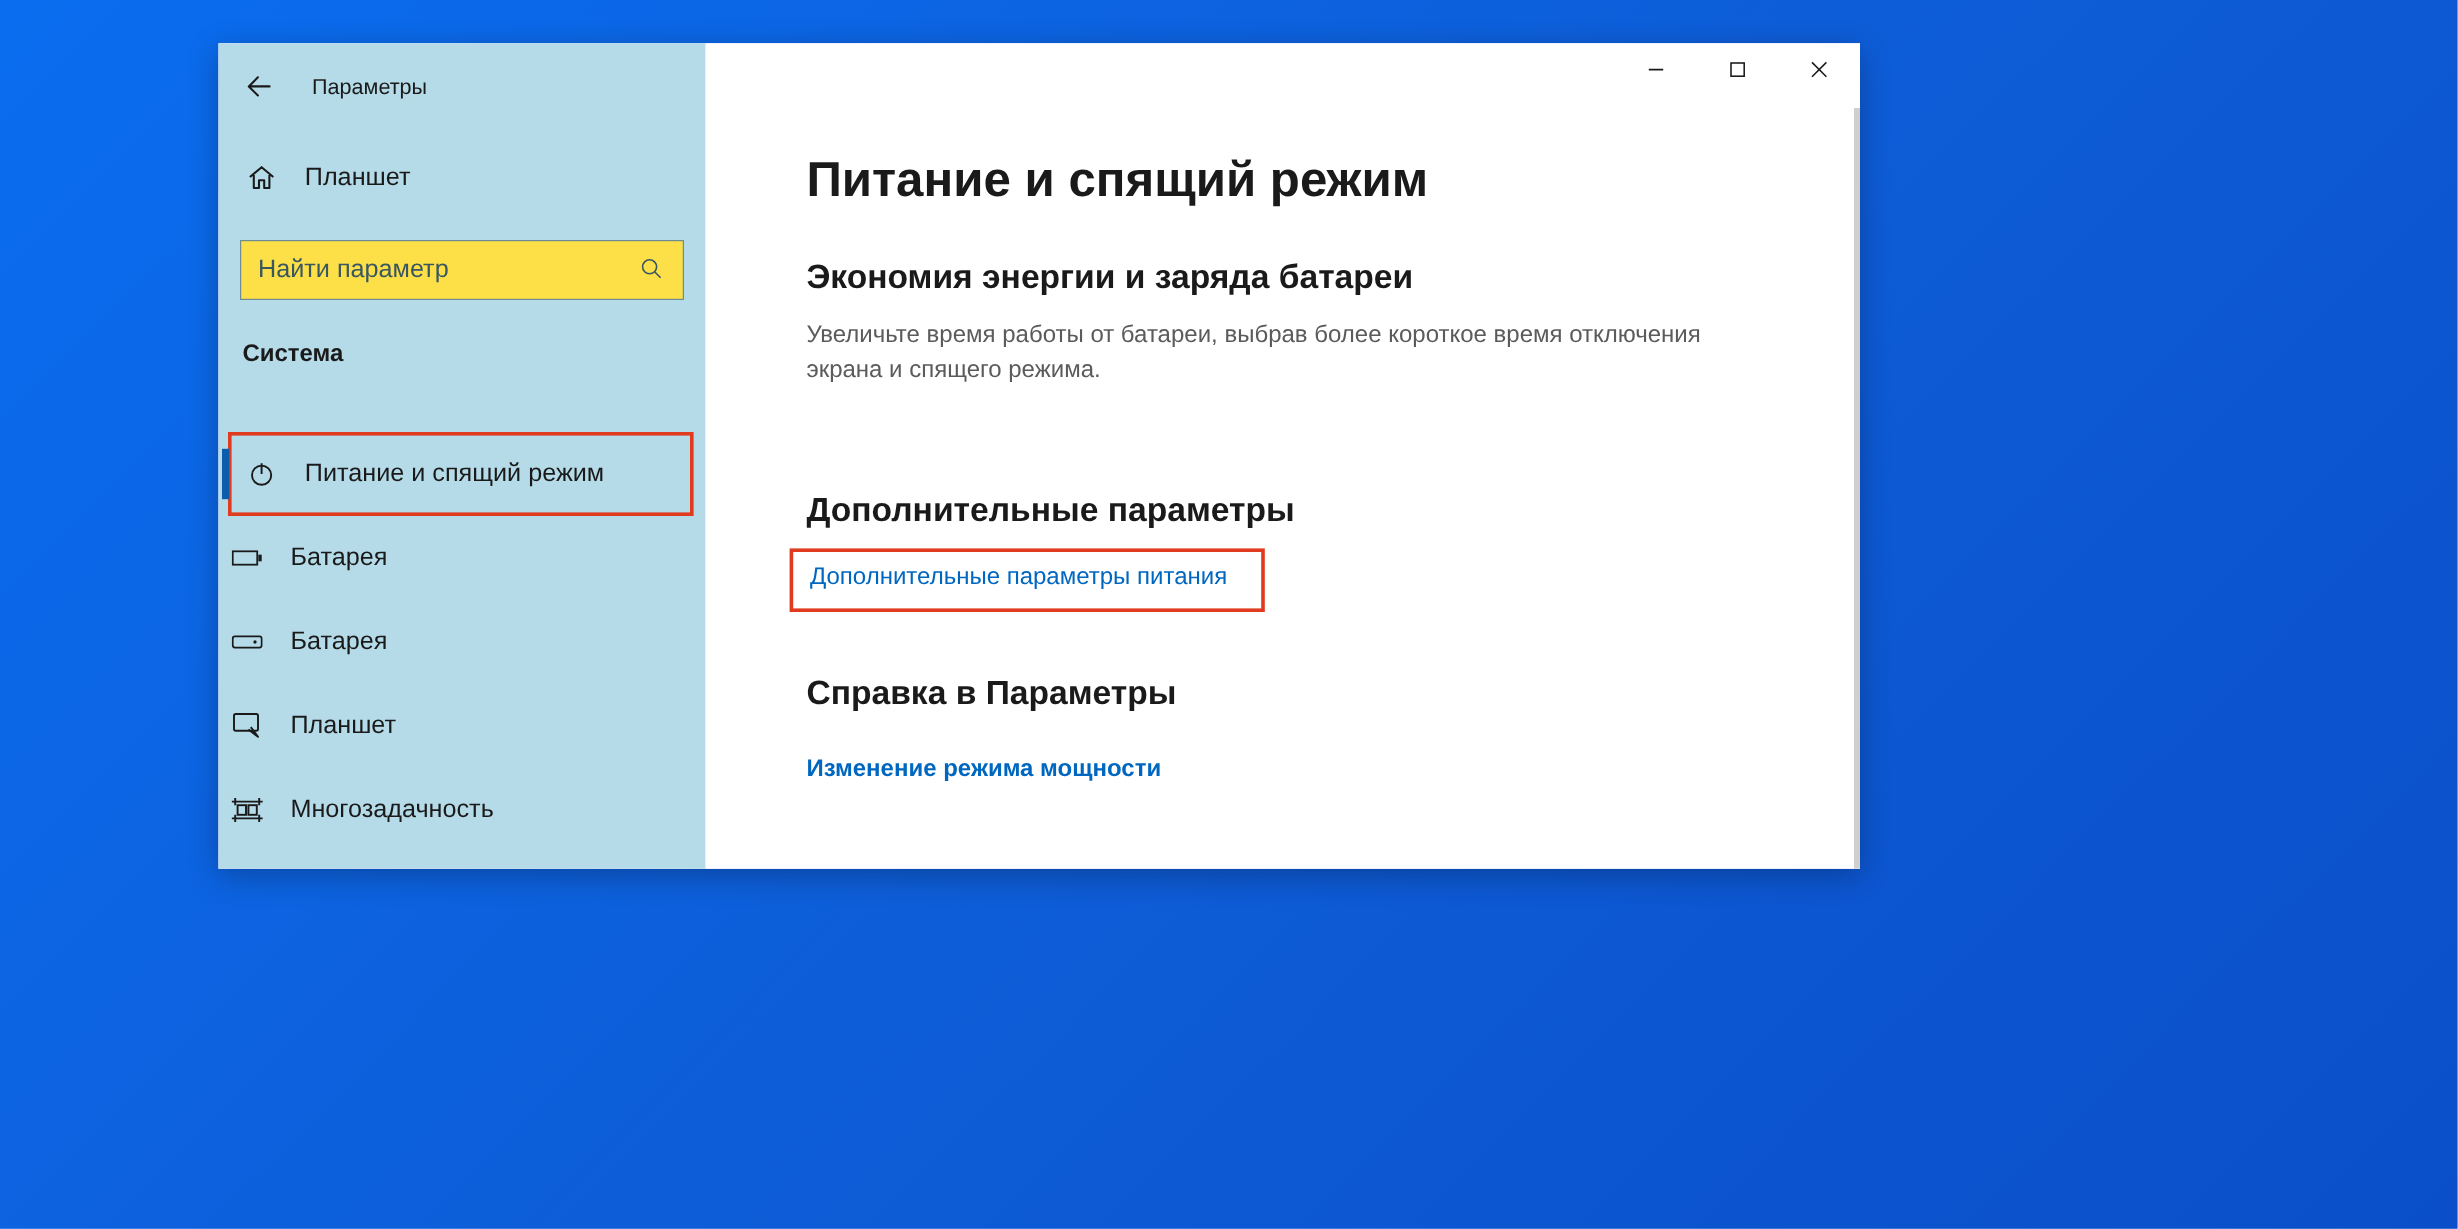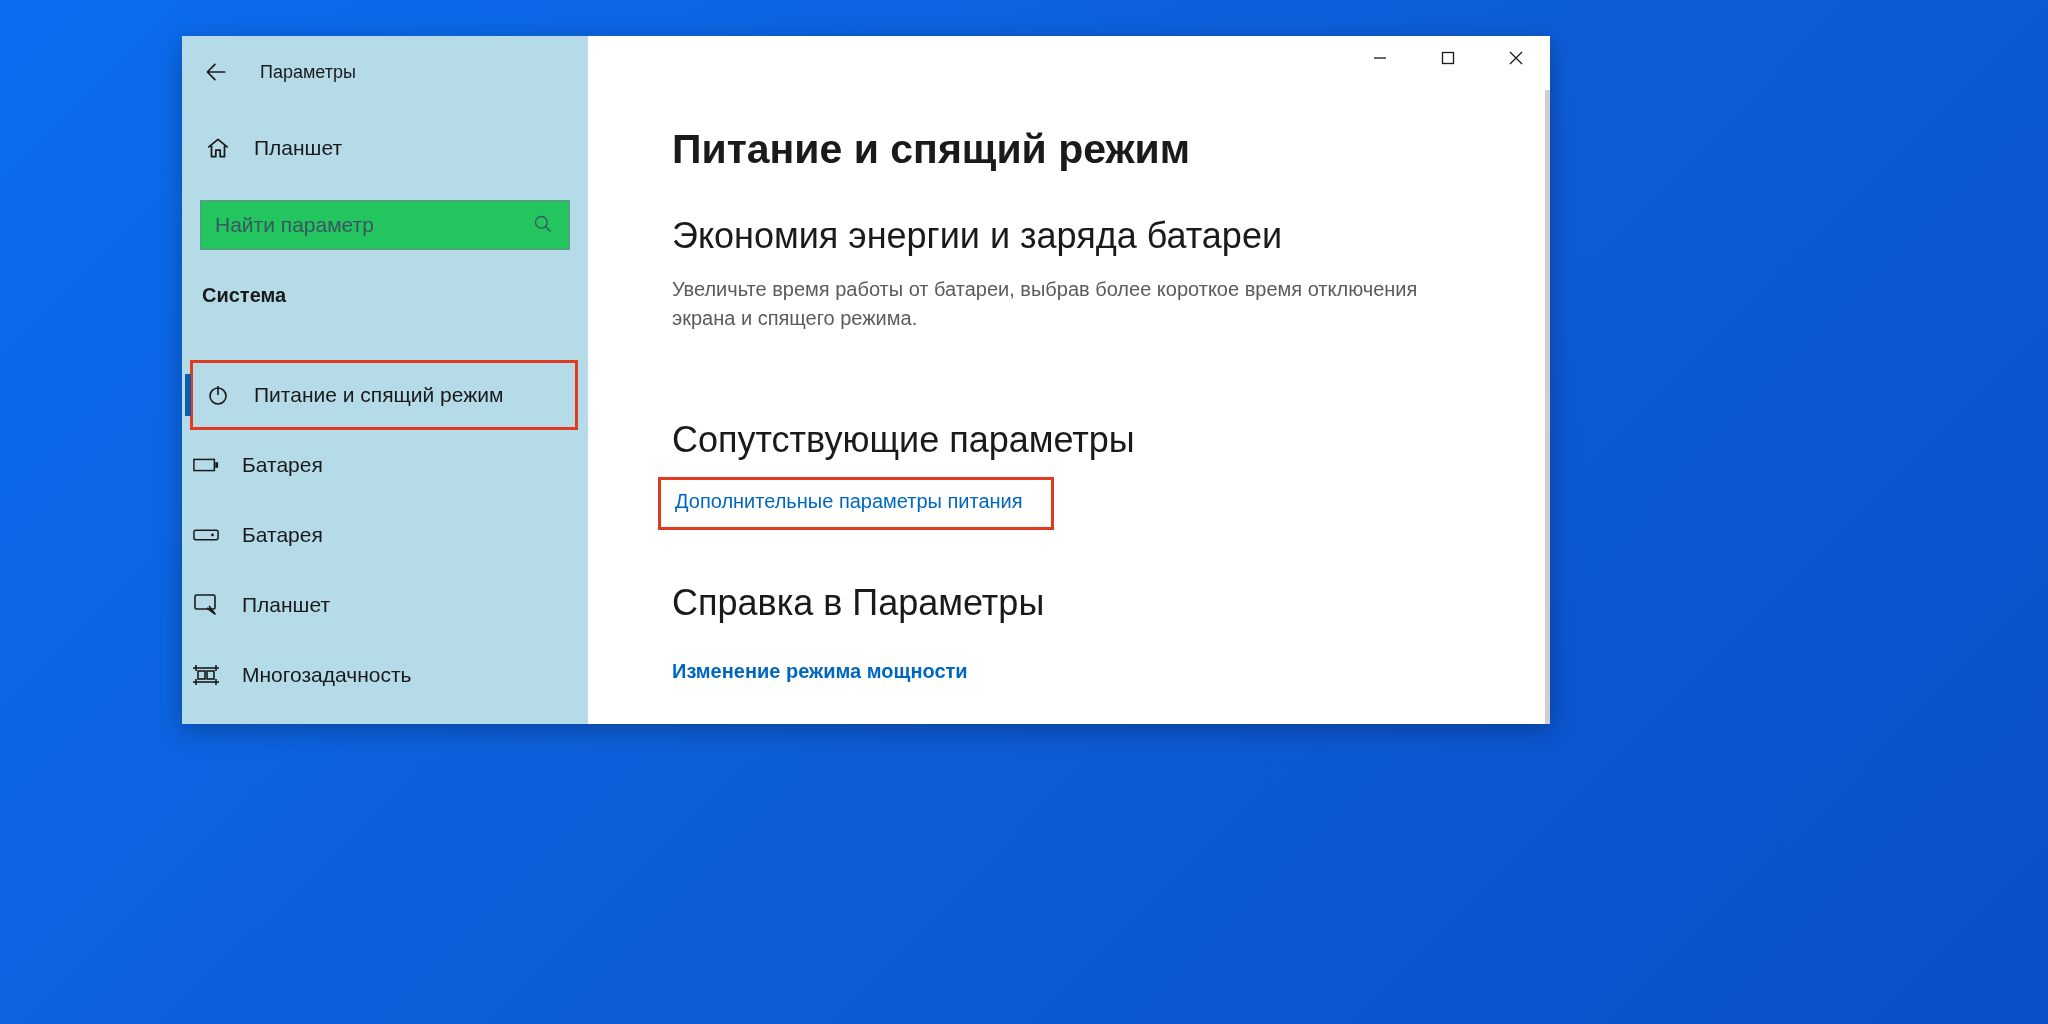--- a/index.html
+++ b/index.html
@@ -54,21 +54,21 @@
   .home-row {
     position: absolute;
     left: 22px; top: 98px;
     display: flex; align-items: center; gap: 22px;
     font-size: 21px; color: #1a1a1a;
   }
   .search-box {
     position: absolute;
     left: 18px; top: 164px;
     width: 370px; height: 50px;
-    background: #22c55e;
+    background: #fde047;
     border: 1px solid #6e8a93;
     display: flex; align-items: center;
     padding: 0 14px;
   }
   .search-box input {
     flex: 1; border: none; outline: none; background: transparent;
     font-size: 21px; color: #3a5660;
     font-family: inherit;
   }
   .search-box input::placeholder { color: #3a5660; }
@@ -110,21 +110,21 @@
     flex: 1;
     background: #ffffff;
     position: relative;
     padding: 90px 80px 0 84px;
   }
   .page-title {
     font-size: 41px; font-weight: 600; color: #1a1a1a;
     margin-bottom: 42px;
   }
   .section-title {
-    font-size: 36px; font-weight: 400; color: #1a1a1a;
+    font-size: 28px; font-weight: 700; color: #1a1a1a;
     margin-bottom: 18px;
   }
   .section-body {
     font-size: 20px; color: #5b5b5b; line-height: 1.45;
     max-width: 780px;
     margin-bottom: 86px;
   }
   .link {
     font-size: 20px; color: #0067c0;
     display: inline-block;
@@ -259,21 +259,21 @@
 
     </div>
   </div>
 
   <div class="content">
     <h1 class="page-title">Питание и спящий режим</h1>
 
     <h2 class="section-title">Экономия энергии и заряда батареи</h2>
     <p class="section-body">Увеличьте время работы от батареи, выбрав более короткое время отключения экрана и спящего режима.</p>
 
-    <h2 class="section-title">Сопутствующие параметры</h2>
+    <h2 class="section-title">Дополнительные параметры</h2>
     <div class="link-highlight">
       <a class="link">Дополнительные параметры питания</a>
     </div>
 
     <h2 class="section-title">Справка в Параметры</h2>
     <a class="link help-link">Изменение режима мощности</a>
 
     <div class="scrollbar"></div>
   </div>
 

